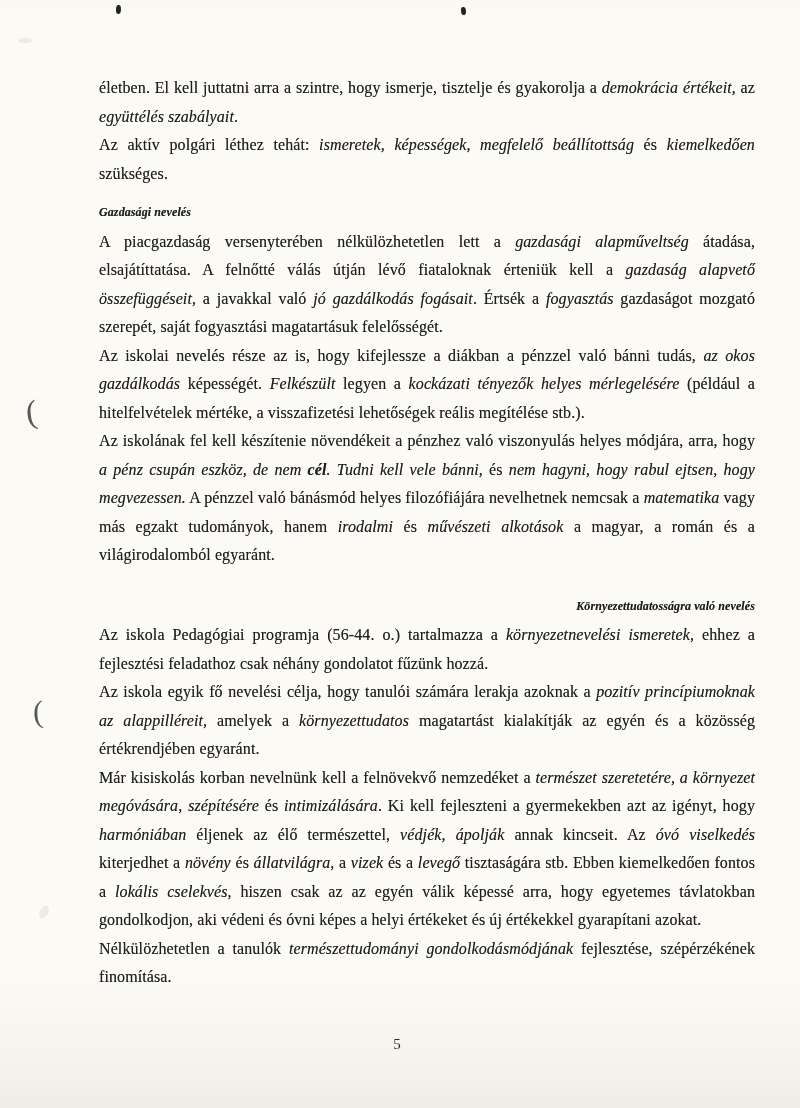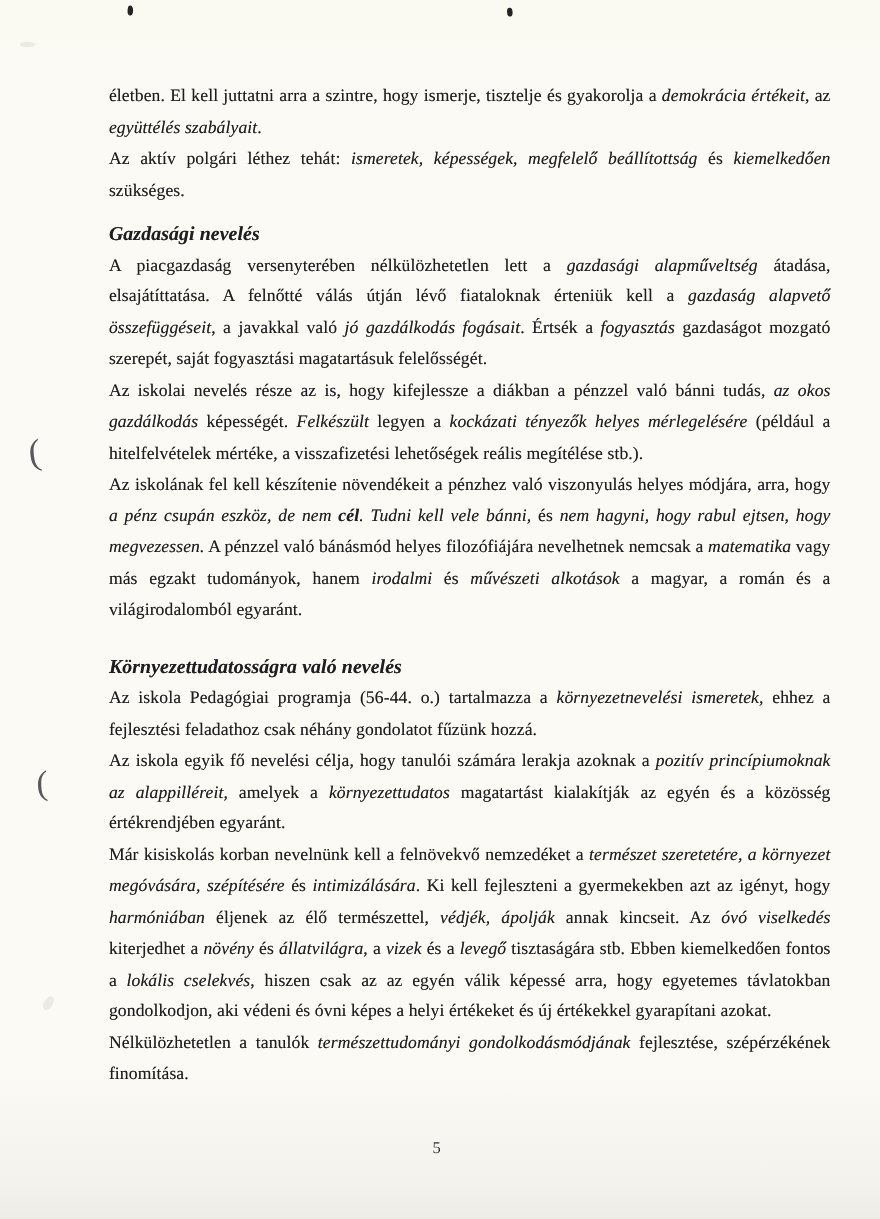--- a/index.html
+++ b/index.html
@@ -28,28 +28,28 @@
     text-align: justify;
     letter-spacing: 0.1px;
     text-shadow: 0 0 0.5px rgba(30,30,32,0.55);
     margin-left: 14px;
   }
   .para {
     margin: 0;
   }
   .heading {
     margin: 10px 0 0 0;
-    font-size: 18px;
+    font-size: 12px;
     line-height: 28.5px;
     font-weight: bold;
     font-style: italic;
     text-align: left;
   }
   .heading + .para { margin-top: 1px; }
-  .para + .heading.second { margin-top: 22px; }
+  .para + .heading.second { margin-top: 22px; text-align: right; }
   .run-regular { font-style: normal; font-weight: normal; }
   .run-italic { font-style: italic; }
   .run-bolditalic { font-style: italic; font-weight: bold; }
   .page-number {
     position: absolute;
     left: 382px;
     top: 1036px;
     width: 30px;
     text-align: center;
     font-size: 15px;

